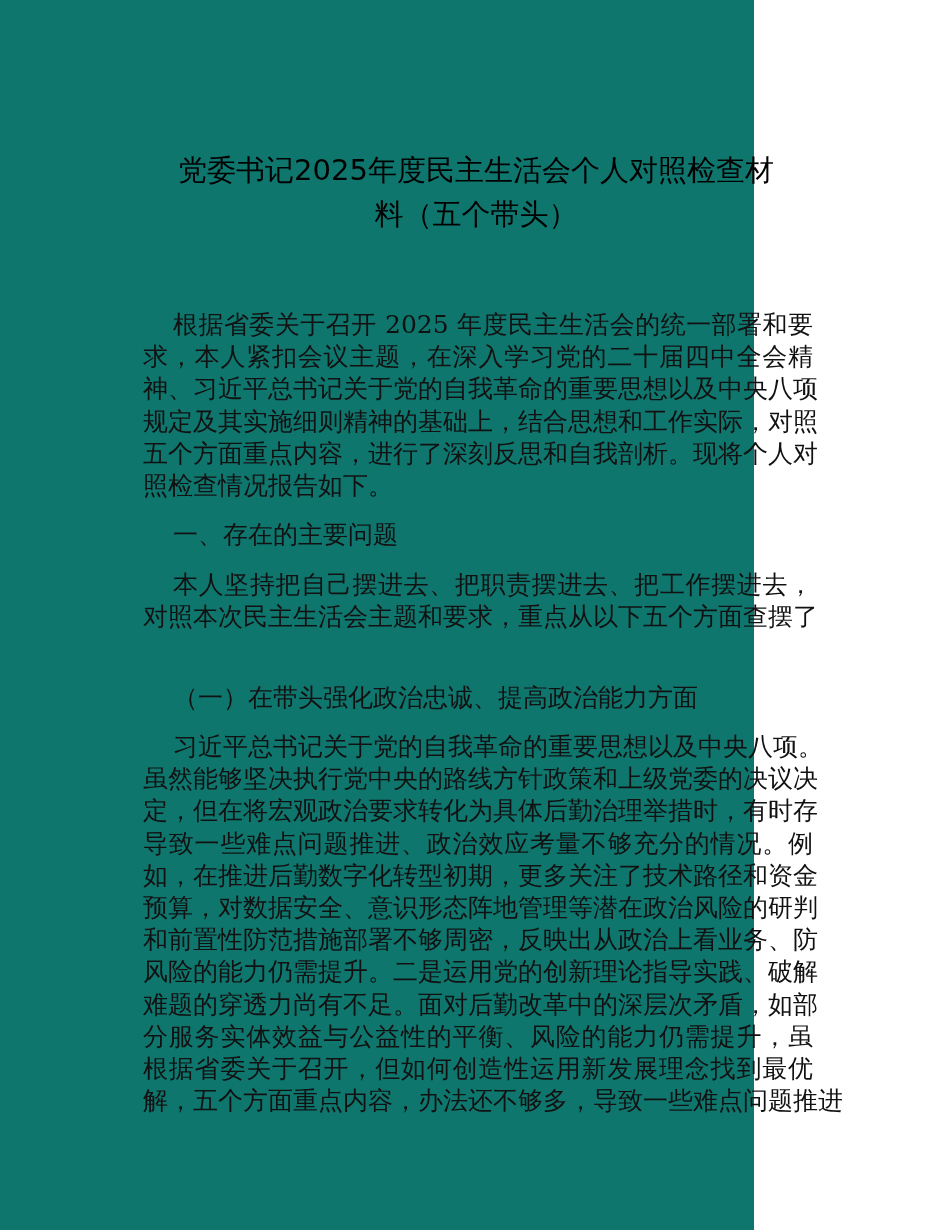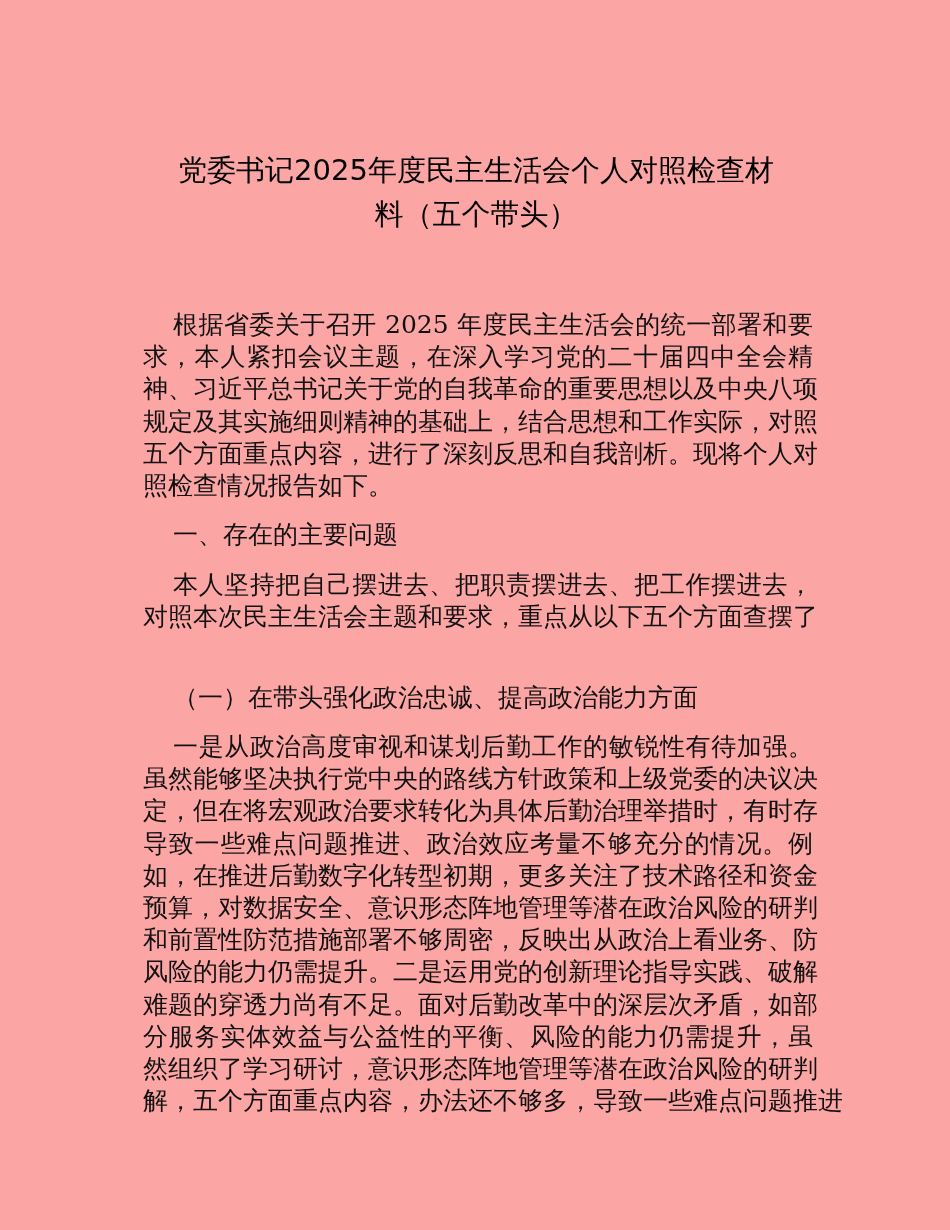--- a/index.html
+++ b/index.html
@@ -10,23 +10,23 @@
     body {
       width: 950px;
       height: 1230px;
       position: relative;
       overflow: hidden;
       color: #000000;
     }
     .page {
       position: absolute;
       left: 0; top: 0;
-      width: 950px;
+      width: 754px;
       height: 1230px;
-      background: #fca5a5;
+      background: #0f766e;
     }
     .title {
       position: absolute;
       left: 140px;
       width: 672px;
       text-align: center;
       font-family: "DejaVu Sans", sans-serif;
       font-size: 29px;
       line-height: 44px;
       top: 148px;
@@ -93,27 +93,27 @@
   <div class="body-text" id="p2">
     <span class="line indent">本人坚持把自己摆进去、把职责摆进去、把工作摆进去，</span>
     <span class="line">对照本次民主生活会主题和要求，重点从以下五个方面查摆了</span>
   </div>
 
   <div class="body-text heading" id="h2">
     <span class="line indent last">（一）在带头强化政治忠诚、提高政治能力方面</span>
   </div>
 
   <div class="body-text" id="p3">
-    <span class="line indent">一是从政治高度审视和谋划后勤工作的敏锐性有待加强。</span>
+    <span class="line indent">习近平总书记关于党的自我革命的重要思想以及中央八项。</span>
     <span class="line">虽然能够坚决执行党中央的路线方针政策和上级党委的决议决</span>
     <span class="line">定，但在将宏观政治要求转化为具体后勤治理举措时，有时存</span>
     <span class="line">导致一些难点问题推进、政治效应考量不够充分的情况。例</span>
     <span class="line">如，在推进后勤数字化转型初期，更多关注了技术路径和资金</span>
     <span class="line">预算，对数据安全、意识形态阵地管理等潜在政治风险的研判</span>
     <span class="line">和前置性防范措施部署不够周密，反映出从政治上看业务、防</span>
     <span class="line">风险的能力仍需提升。二是运用党的创新理论指导实践、破解</span>
     <span class="line">难题的穿透力尚有不足。面对后勤改革中的深层次矛盾，如部</span>
     <span class="line">分服务实体效益与公益性的平衡、风险的能力仍需提升，虽</span>
-    <span class="line">然组织了学习研讨，意识形态阵地管理等潜在政治风险的研判</span>
+    <span class="line">根据省委关于召开，但如何创造性运用新发展理念找到最优</span>
     <span class="line">解，五个方面重点内容，办法还不够多，导致一些难点问题推进</span>
   </div>
 
 </div>
 
 </body></html>

